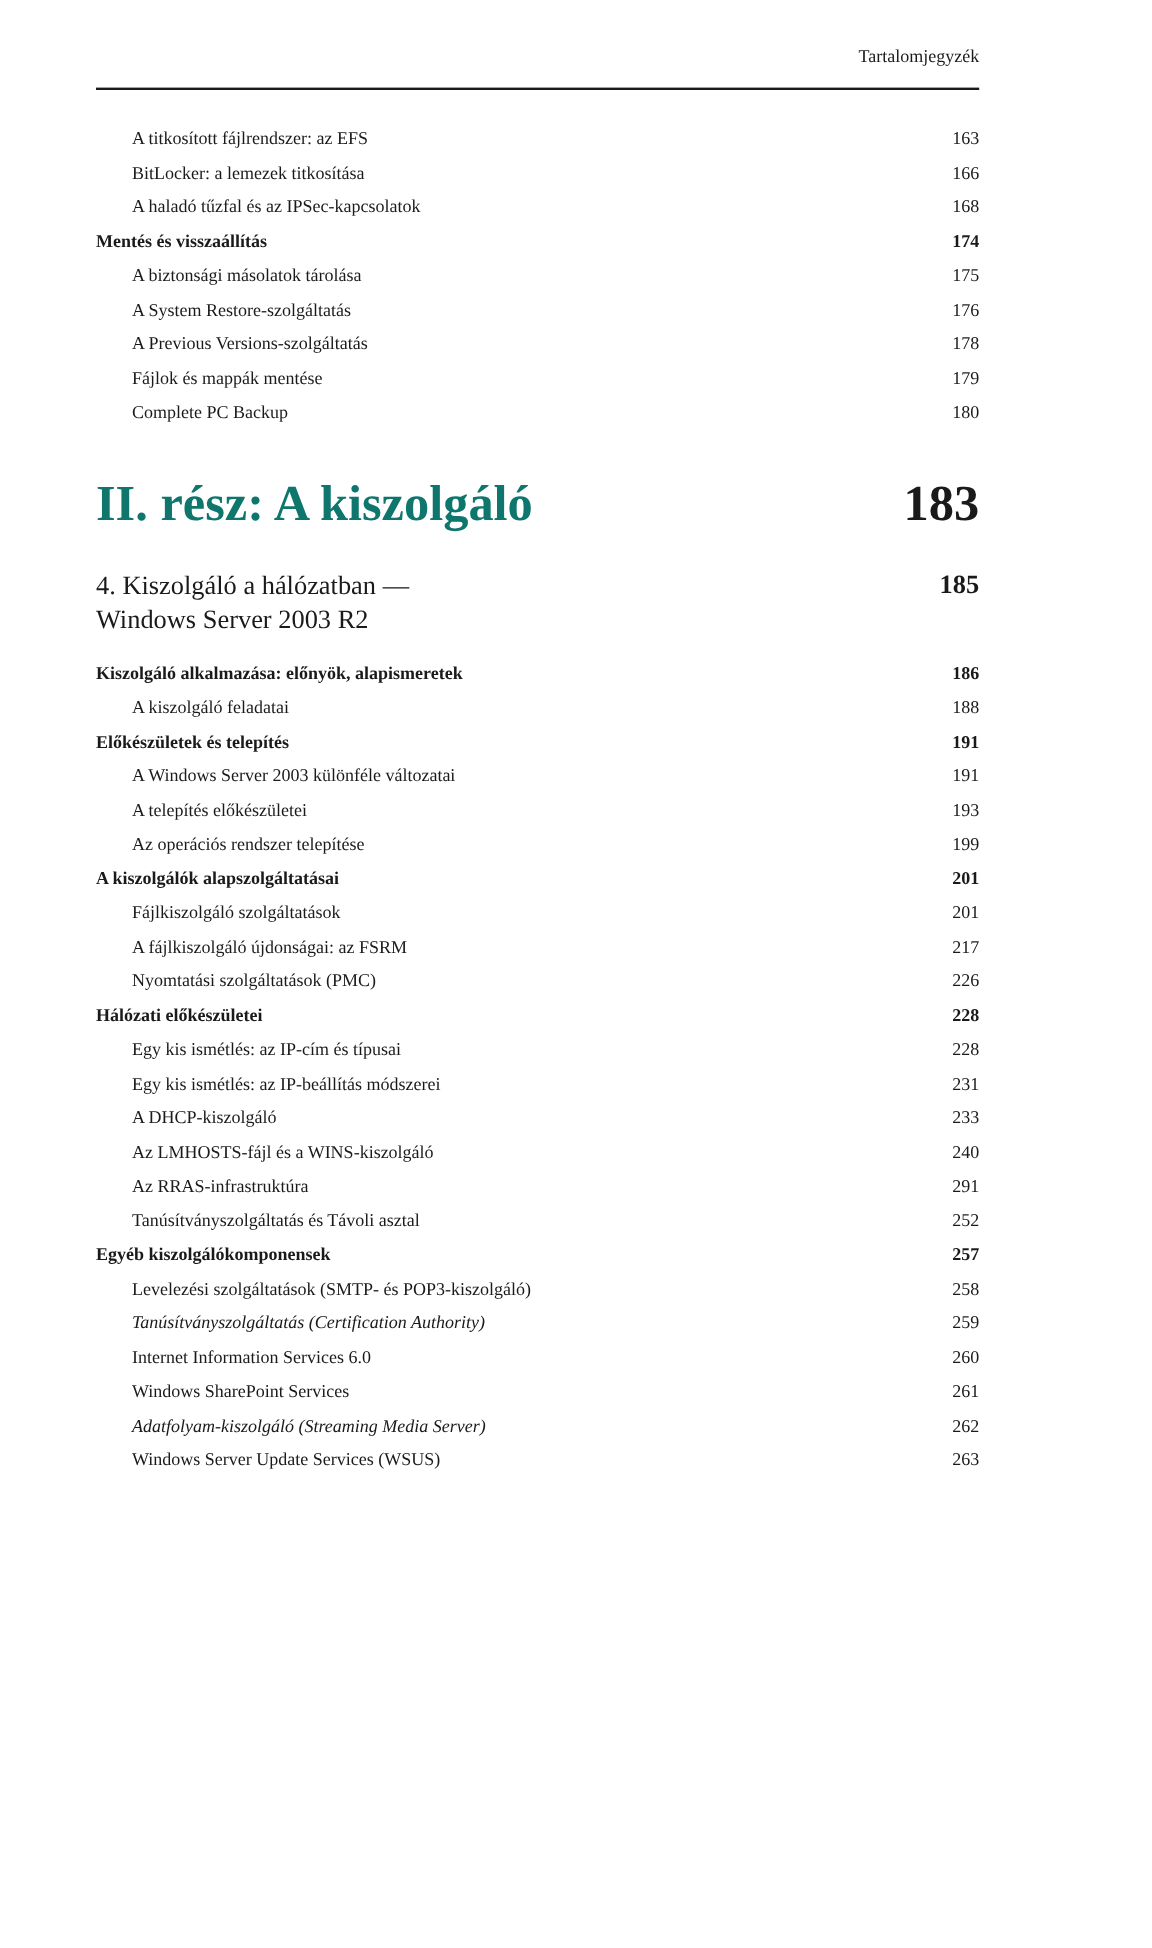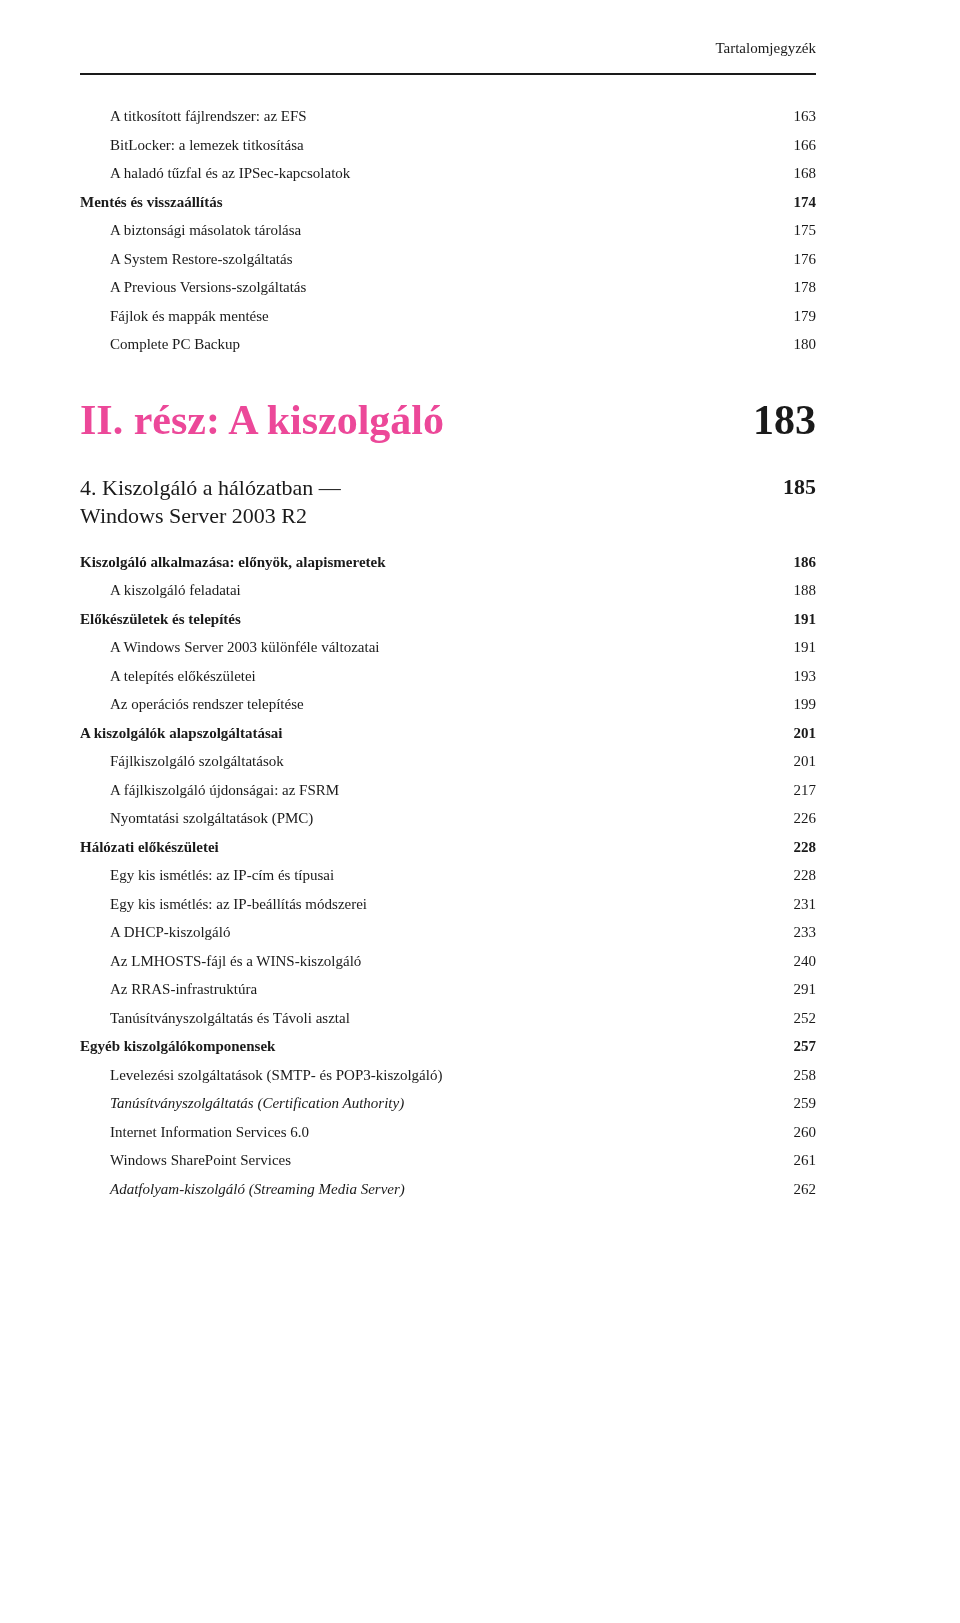--- a/index.html
+++ b/index.html
@@ -67,21 +67,21 @@
       padding-left: 30px;
     }
 
     .section-divider {
       margin: 40px 0 20px 0;
     }
 
     .section-heading {
       font-size: 42px;
       font-weight: bold;
-      color: #ec4899;
+      color: #0f766e;
       line-height: 1.1;
     }
 
     .section-number-row {
       display: flex;
       justify-content: space-between;
       align-items: baseline;
     }
 
     .section-number-page {
@@ -262,15 +262,19 @@
         <span class="entry-page">260</span>
       </div>
       <div class="toc-entry indent-1">
         <span class="entry-text">Windows SharePoint Services</span>
         <span class="entry-page">261</span>
       </div>
       <div class="toc-entry italic indent-1">
         <span class="entry-text">Adatfolyam-kiszolgáló <em>(Streaming Media Server)</em></span>
         <span class="entry-page">262</span>
       </div>
+      <div class="toc-entry indent-1">
+        <span class="entry-text">Windows Server Update Services (WSUS)</span>
+        <span class="entry-page">263</span>
+      </div>
     </div>
 
 </div>
 
 </body></html>

